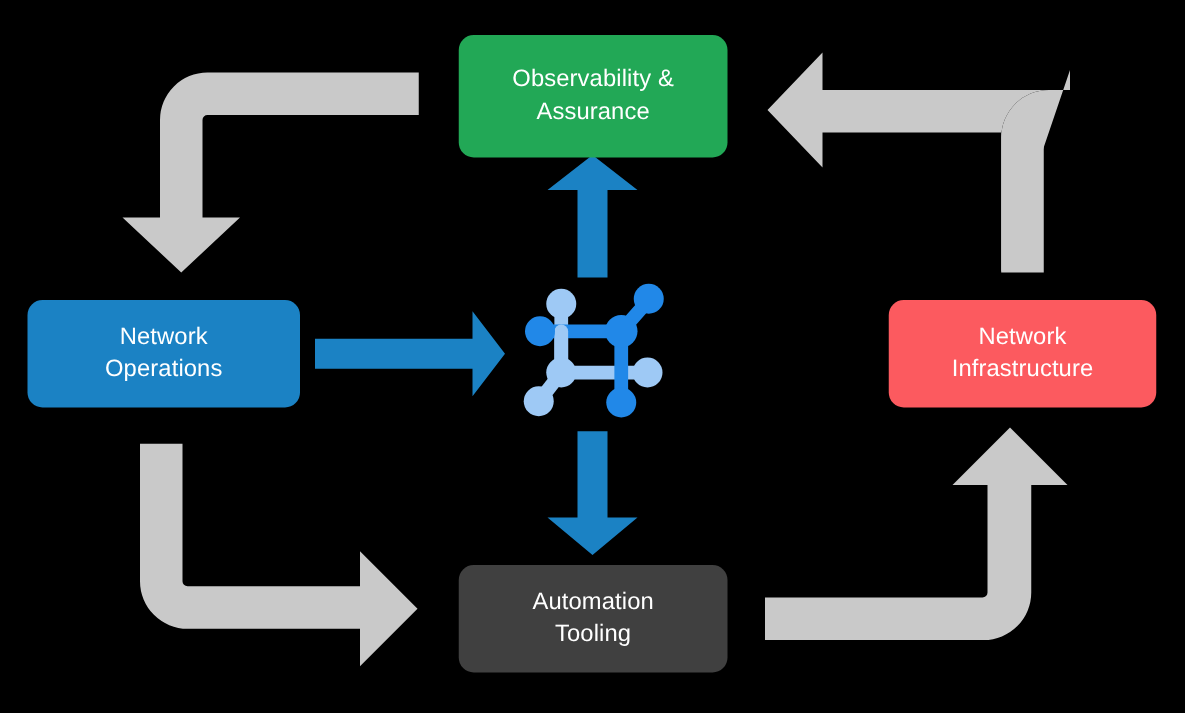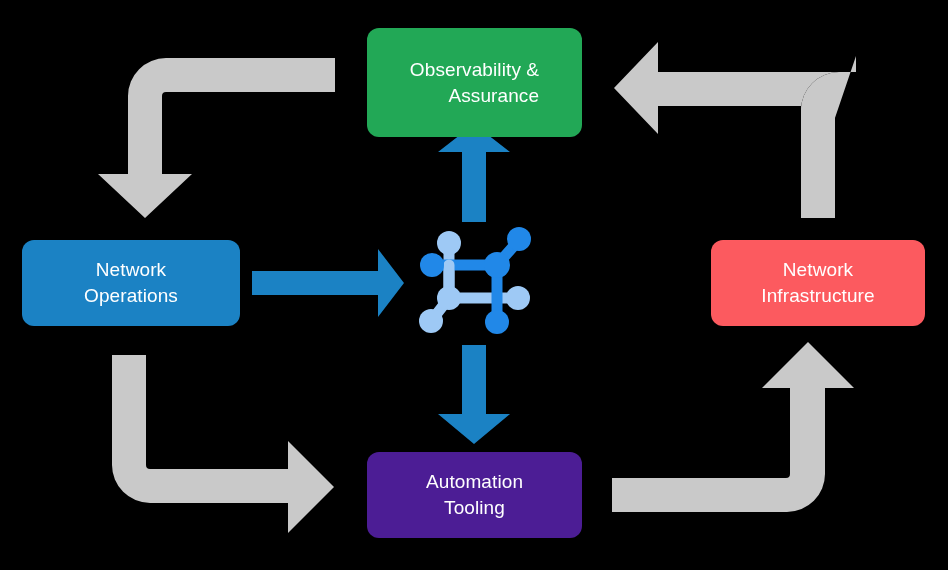--- a/index.html
+++ b/index.html
@@ -26,21 +26,21 @@
   }
   .node-label {
     color: #ffffff;
     font-size: 19px;
     line-height: 1.35;
     font-weight: 400;
     letter-spacing: 0.1px;
     white-space: pre-line;
     padding: 0 10px;
   }
-  #box-observability { left: 367px; top: 28px;  width: 215px; height: 109px; background: #22a856; text-align: right; }
+  #box-observability { left: 367px; top: 28px;  width: 215px; height: 98px; background: #22a856; }
   #box-operations    { left: 22px;  top: 240px; width: 218px; height: 86px; background: #1b82c4; }
   #box-infrastructure{ left: 711px; top: 240px; width: 214px; height: 86px; background: #fc5a5f; }
   #box-automation    { left: 367px; top: 452px; width: 215px; height: 86px; background: #ffbb0b; }
 
   .svg-layer {
     position: absolute;
     left: 0; top: 0;
     width: 948px;
     height: 570px;
     pointer-events: none;
@@ -108,18 +108,18 @@
   <div class="node-box" id="box-operations" style="background: rgb(27, 130, 196);">
     <span class="node-label" style="color: rgb(255, 255, 255);">Network
 Operations</span>
   </div>
 
   <div class="node-box" id="box-infrastructure" style="background: rgb(252, 90, 95);">
     <span class="node-label" style="color: rgb(255, 255, 255);">Network
 Infrastructure</span>
   </div>
 
-  <div class="node-box" id="box-automation" style="background: #4c1d95;">
+  <div class="node-box" id="box-automation" style="background: #404040;">
     <span class="node-label" style="color: rgb(255, 255, 255);">Automation
 Tooling</span>
   </div>
 
 </div>
 
 </body></html>

